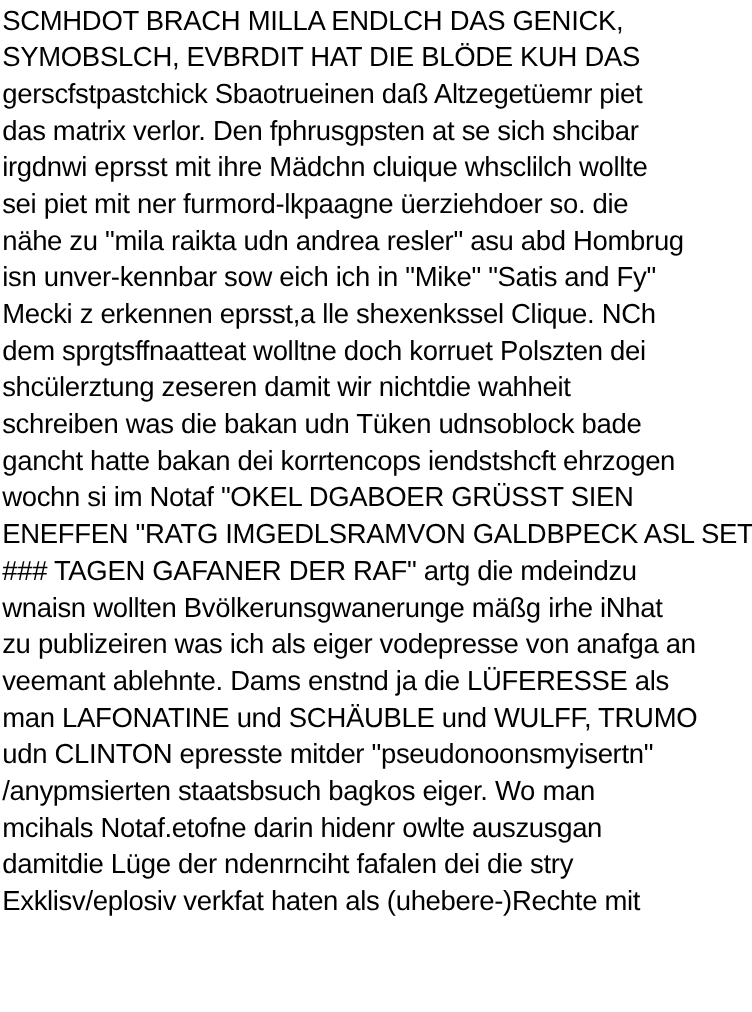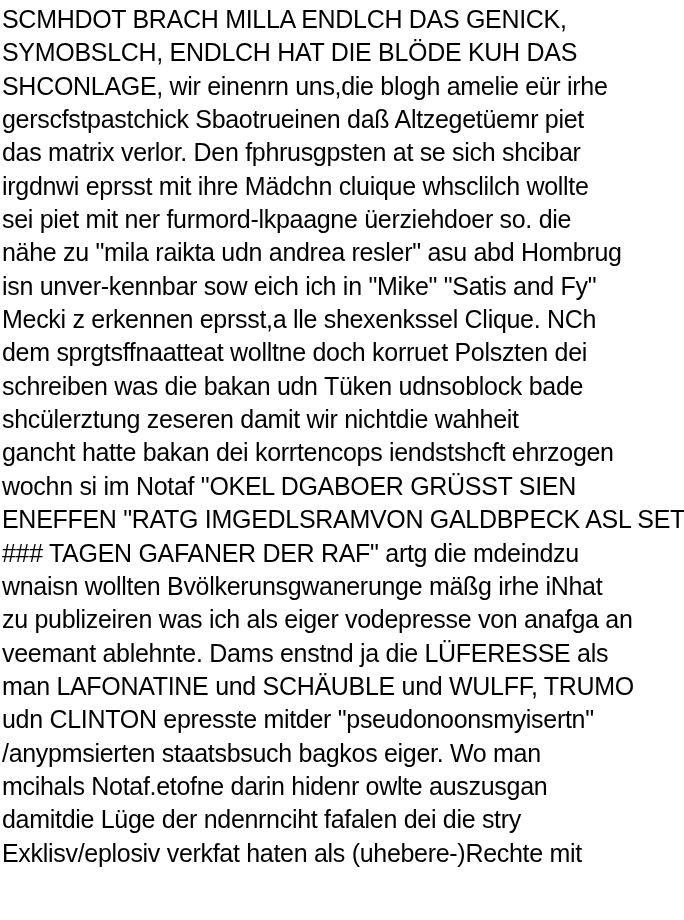--- a/index.html
+++ b/index.html
@@ -26,32 +26,31 @@
   .text-line {
     white-space: nowrap;
   }
 </style>
 </head>
 <body>
 
 <div class="page">
   <div class="text-block">
     <div class="text-line">SCMHDOT BRACH MILLA ENDLCH DAS GENICK,</div>
-    <div class="text-line">SYMOBSLCH, ENDLCH HAT DIE BLÖDE KUH DAS</div>
-    <div class="text-line">SHCONLAGE, wir einenrn uns,die blogh amelie eür irhe</div>
+    <div class="text-line">SYMOBSLCH, EVBRDIT HAT DIE BLÖDE KUH DAS</div>
     <div class="text-line">gerscfstpastchick Sbaotrueinen daß Altzegetüemr piet</div>
     <div class="text-line">das matrix verlor. Den fphrusgpsten at se sich shcibar</div>
     <div class="text-line">irgdnwi eprsst mit ihre Mädchn cluique whsclilch wollte</div>
     <div class="text-line">sei piet mit ner furmord-lkpaagne üerziehdoer so. die</div>
     <div class="text-line">nähe zu "mila raikta udn andrea resler" asu abd Hombrug</div>
     <div class="text-line">isn unver-kennbar sow eich ich in "Mike" "Satis and Fy"</div>
     <div class="text-line">Mecki z erkennen eprsst,a lle shexenkssel Clique. NCh</div>
     <div class="text-line">dem sprgtsffnaatteat wolltne doch korruet Polszten dei</div>
+    <div class="text-line">shcülerztung zeseren damit wir nichtdie wahheit</div>
     <div class="text-line">schreiben was die bakan udn Tüken udnsoblock bade</div>
-    <div class="text-line">shcülerztung zeseren damit wir nichtdie wahheit</div>
     <div class="text-line">gancht hatte bakan dei korrtencops iendstshcft ehrzogen</div>
     <div class="text-line">wochn si im Notaf "OKEL DGABOER GRÜSST SIEN</div>
     <div class="text-line">ENEFFEN "RATG IMGEDLSRAMVON GALDBPECK ASL SET</div>
     <div class="text-line">### TAGEN GAFANER DER RAF" artg die mdeindzu</div>
     <div class="text-line">wnaisn wollten Bvölkerunsgwanerunge mäßg irhe iNhat</div>
     <div class="text-line">zu publizeiren was ich als eiger vodepresse von anafga an</div>
     <div class="text-line">veemant ablehnte. Dams enstnd ja die LÜFERESSE als</div>
     <div class="text-line">man LAFONATINE und SCHÄUBLE und WULFF, TRUMO</div>
     <div class="text-line">udn CLINTON epresste mitder "pseudonoonsmyisertn"</div>
     <div class="text-line">/anypmsierten staatsbsuch bagkos eiger. Wo man</div>

